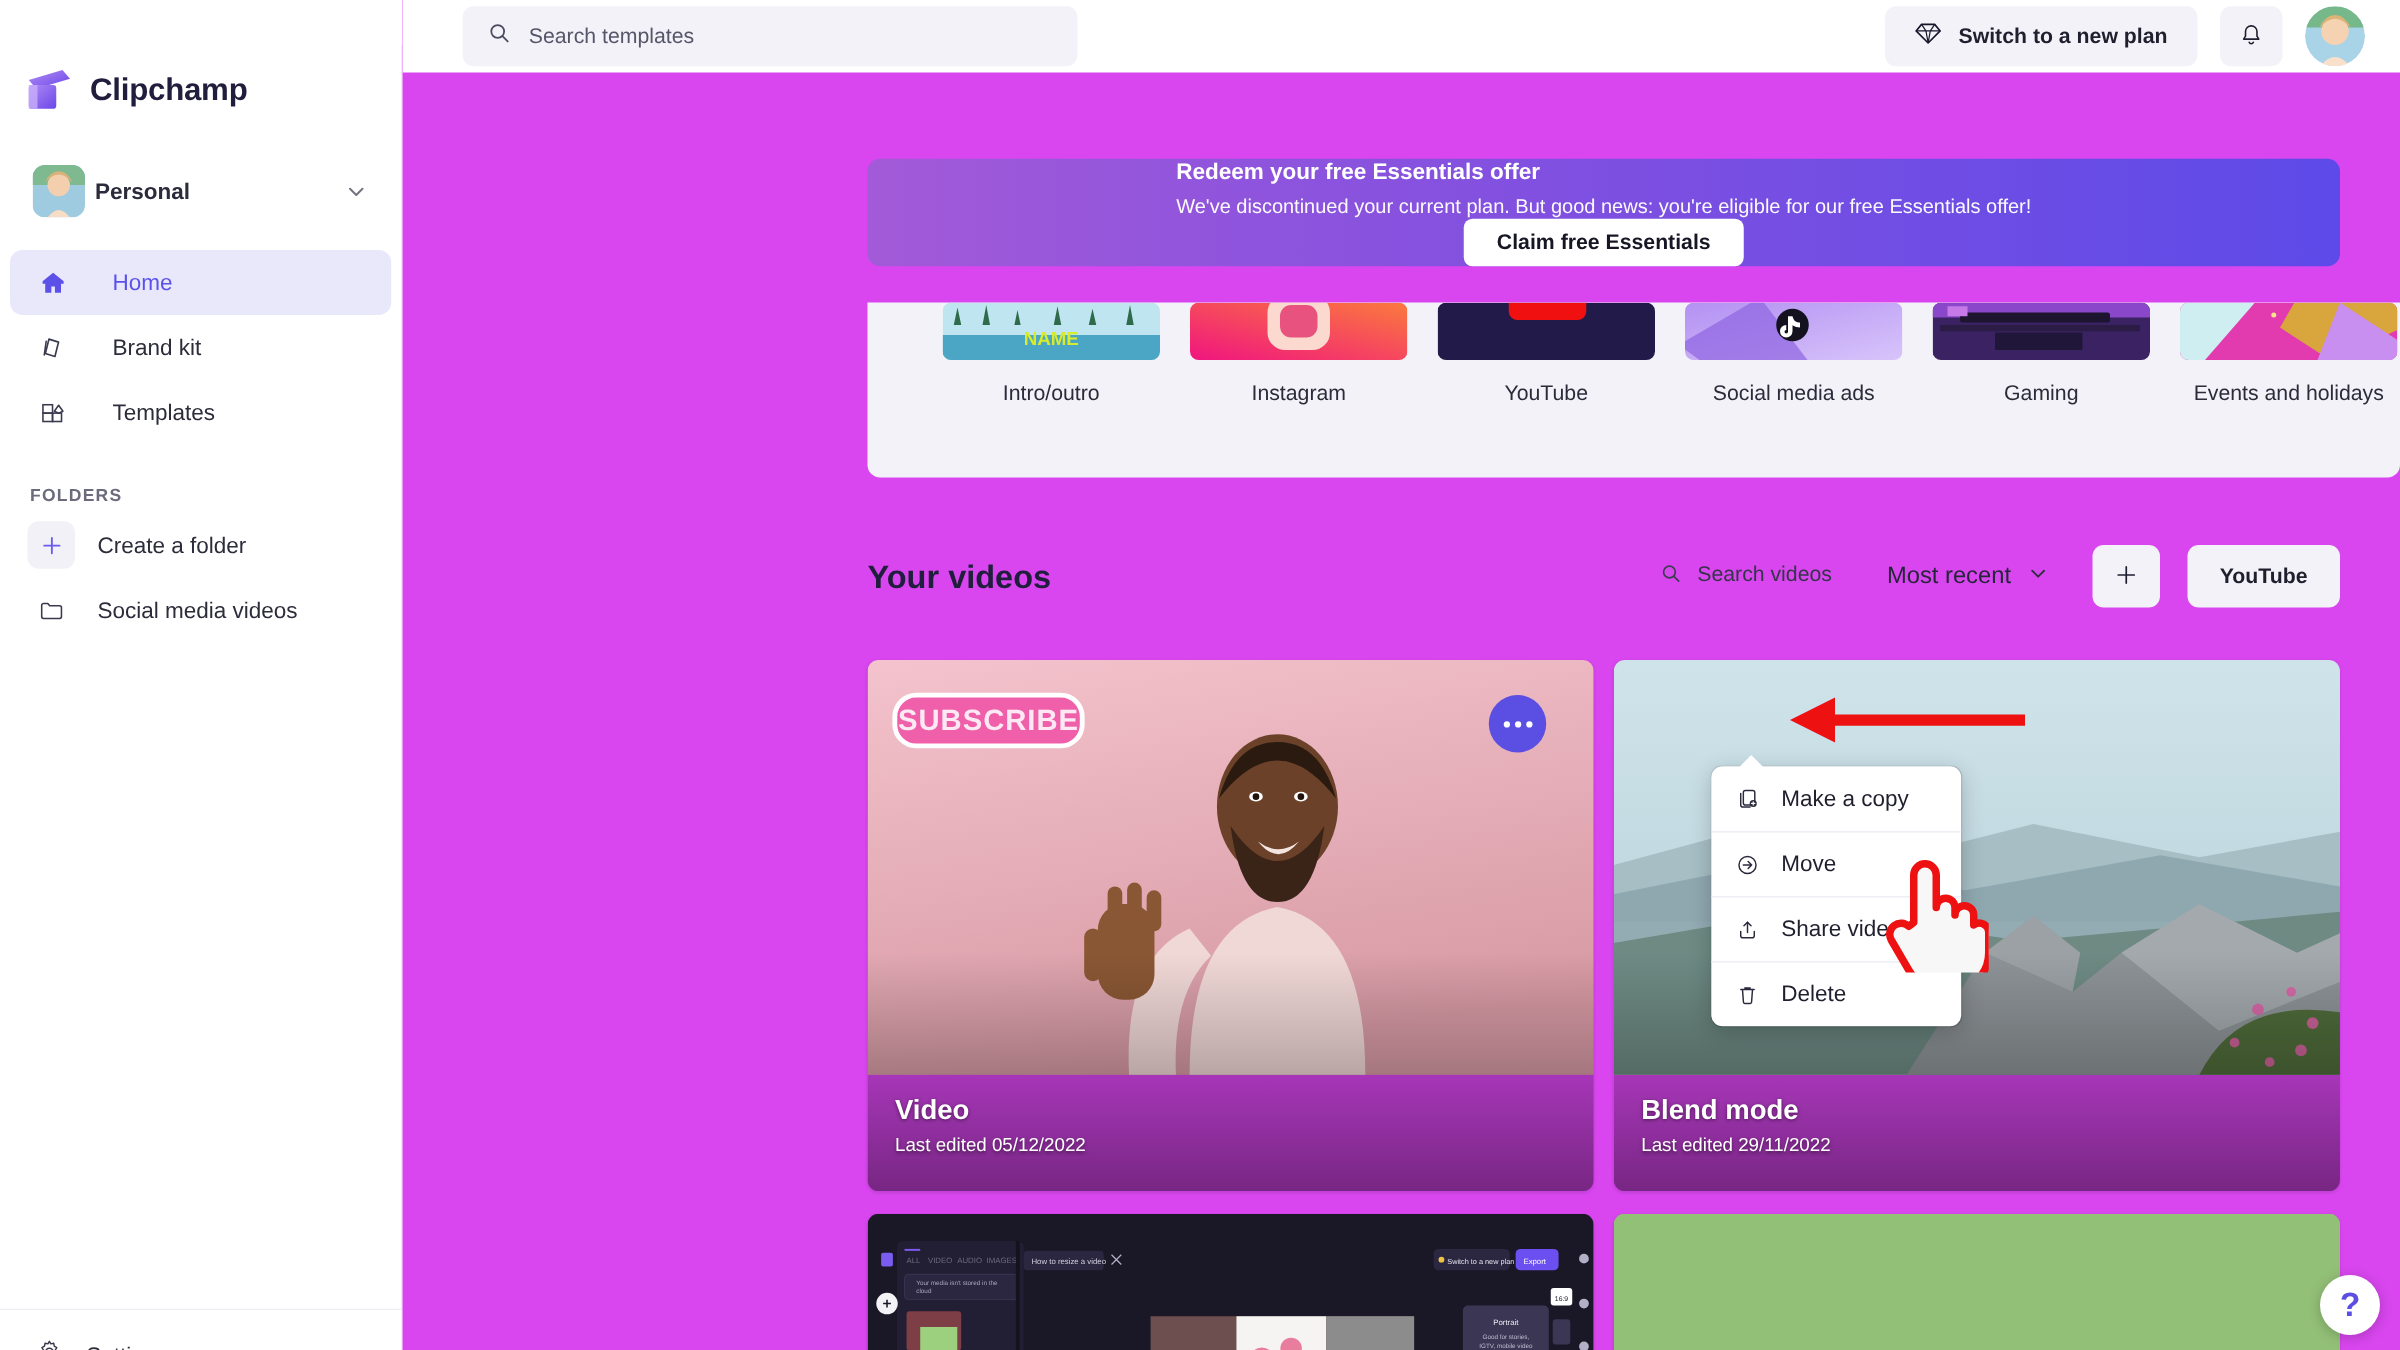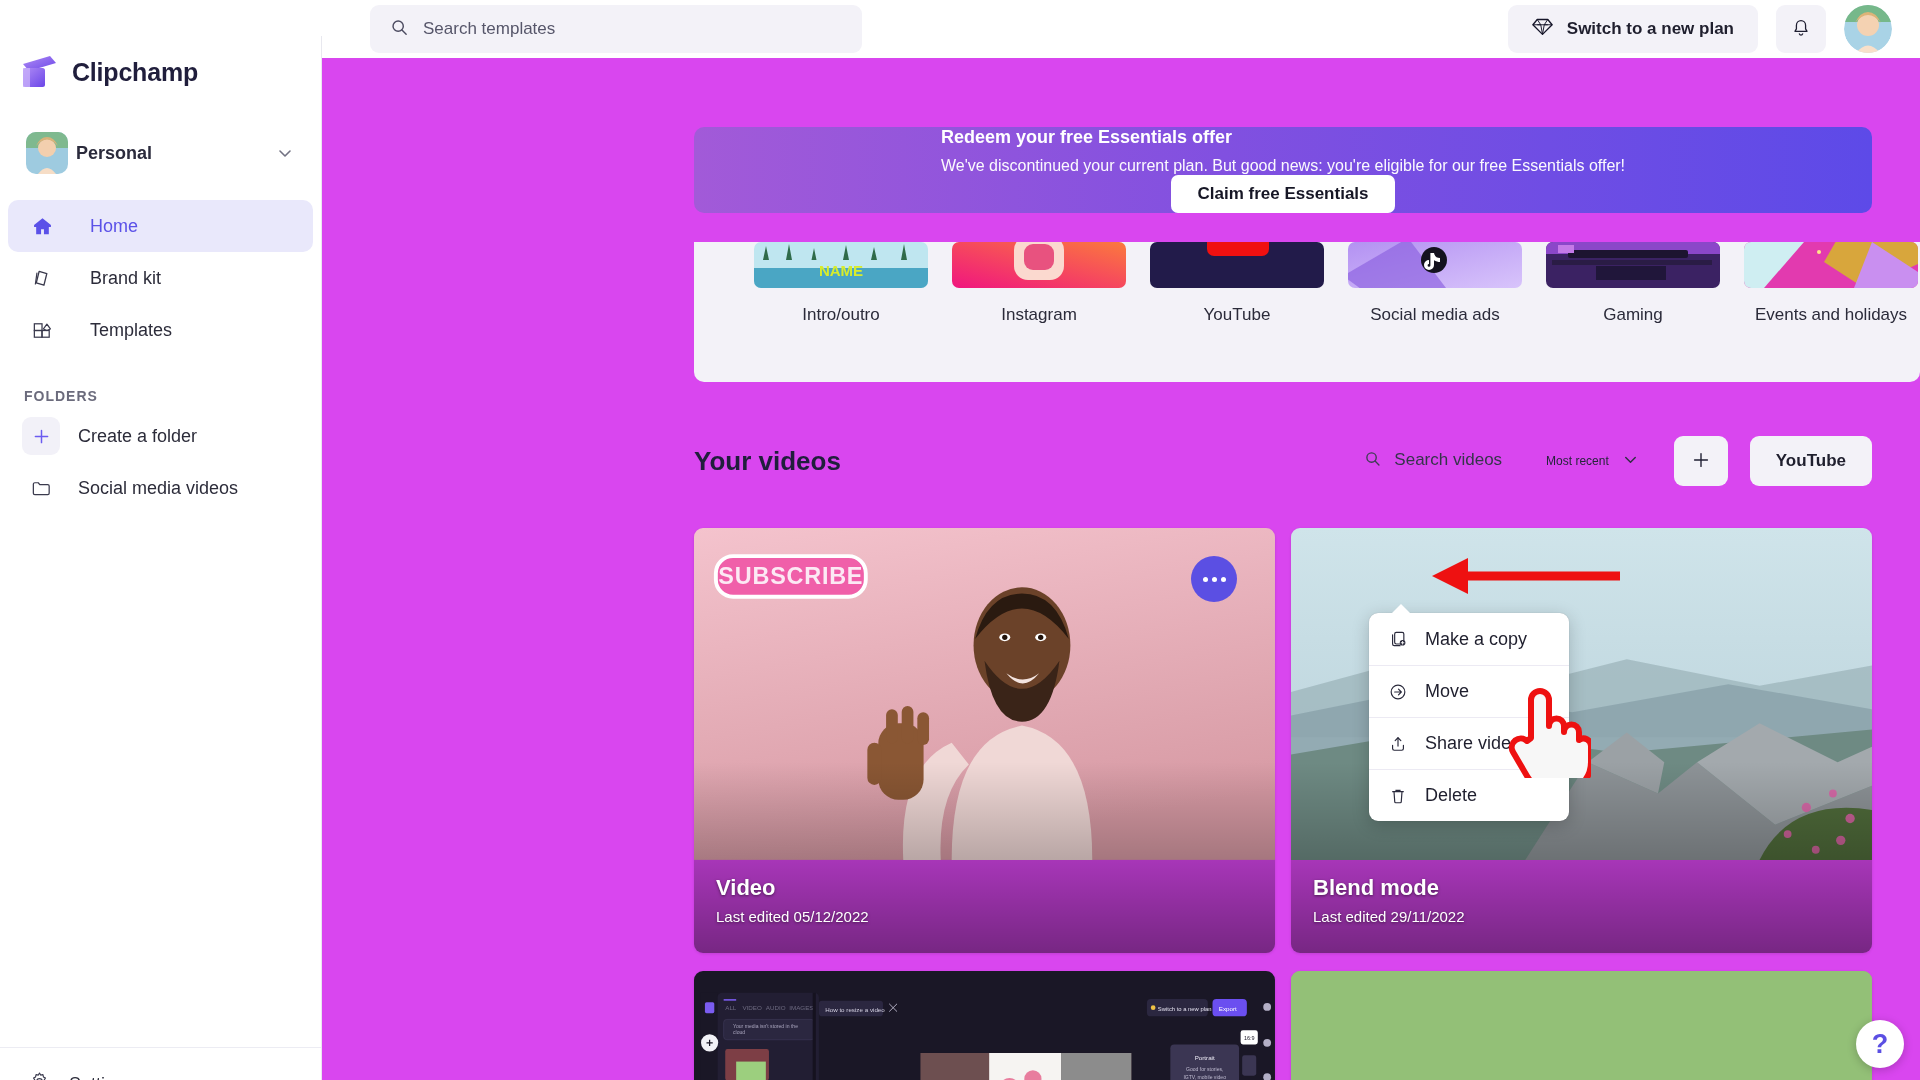--- a/index.html
+++ b/index.html
@@ -132,21 +132,21 @@
   }
 
   
   .yv-head {
     position: absolute; left: 372px; right: 48px; top: 430px; height: 62px;
     display: flex; align-items: center;
   }
   .yv-title { font-size: 26px; font-weight: 700; color: #201e3c; flex: 1; }
   .yv-search { display: flex; align-items: flex-start; gap: 12px; margin-right: 44px; cursor: pointer; }
   .yv-search span { font-size: 17px; color: #35354a; }
-  .sort-sel { display: flex; align-items: center; gap: 12px; margin-right: 34px; font-size: 12px; color: #25253a; cursor: pointer; }
+  .sort-sel { display: flex; align-items: center; gap: 12px; margin-right: 34px; font-size: 19px; color: #25253a; cursor: pointer; }
   .sq-btn {
     width: 54px; height: 50px; background: #f3f2f8; border-radius: 9px;
     display: flex; align-items: center; justify-content: center; cursor: pointer; border: none;
     margin-right: 22px;
   }
   .import-btn {
     height: 50px; background: #f3f2f8; border-radius: 9px; border: none;
     padding: 0 26px; font-size: 17px; font-weight: 700; color: #1f1f2e; cursor: pointer;
     font-family: "Liberation Sans", sans-serif;
   }

